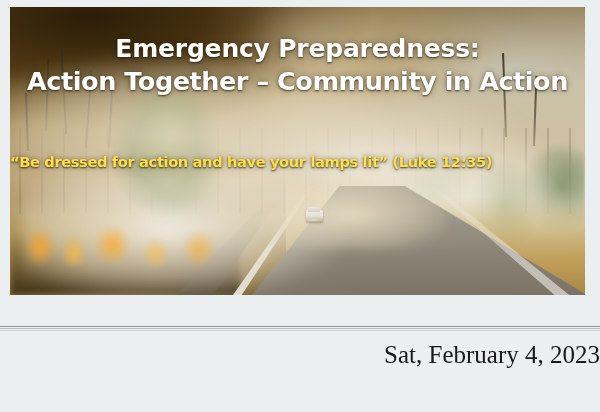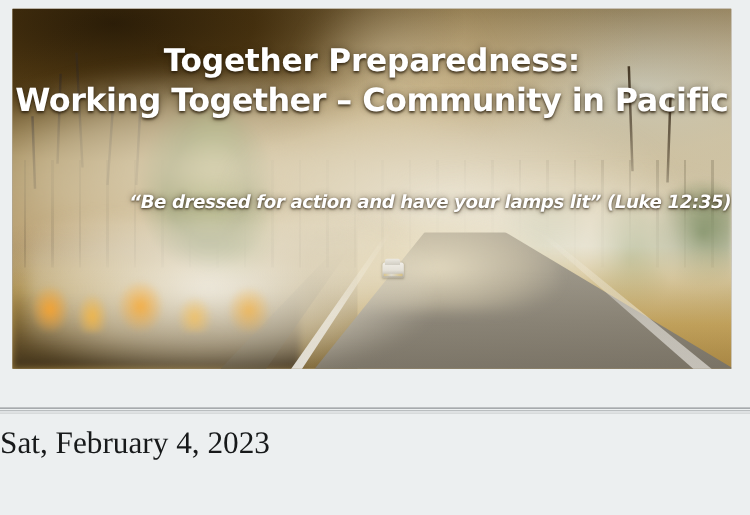--- a/index.html
+++ b/index.html
@@ -276,32 +276,31 @@
     white-space: nowrap;
   }
   .headline .l1 { display: block; font-size: 25px; }
   .headline .l2 { display: block; font-size: 25.5px; letter-spacing: -0.45px; }
 
   .quote {
     position: absolute;
     left: 0;
     right: 0;
     top: 146px;
-    text-align: right;
-    color: #ffffff;
+    text-align: left;
+    color: #fde047;
     font-family: "DejaVu Sans", "Liberation Sans", sans-serif;
     font-weight: bold;
     font-size: 14.6px;
     line-height: 18px;
     letter-spacing: -0.35px;
     text-shadow:
       0 1px 2px rgba(40,28,10,0.8),
       0 0 5px rgba(40,28,10,0.5);
     white-space: nowrap;
-    font-style: italic;
   }
 
   
   .divider {
     position: absolute;
     left: 0;
     right: 0;
     top: 326px;
     height: 5px;
   }
@@ -317,21 +316,21 @@
     position: absolute; left: 0; right: 0; top: 4px;
     height: 1px; background: #cfd3d4;
   }
 
   
   .details {
     position: absolute;
     left: 0;
     right: 0;
     top: 337px;
-    text-align: left;
+    text-align: right;
     color: #17191a;
     font-family: "Liberation Serif", "DejaVu Serif", serif;
     font-size: 25px;
     line-height: 36px;
   }
   .details .d-line { display: block; }
 </style>
 </head>
 <body>
 
@@ -376,22 +375,22 @@
         <div class="truck-lights"></div>
       </div>
 
       <div class="smoke-c"></div>
       <div class="flames"></div>
 
       <div class="photo-wash"></div>
     </div>
 
     <div class="headline">
-      <span class="l1">Together Preparedness:</span>
-      <span class="l2">Working Together – Community in Pacific</span>
+      <span class="l1">Emergency Preparedness:</span>
+      <span class="l2">Action Together – Community in Action</span>
     </div>
 
     <div class="quote">“Be dressed for action and have your lamps lit” (Luke 12:35)</div>
   </div>
 
   <div class="divider">
     <div class="rule-1"></div>
     <div class="rule-2"></div>
     <div class="rule-3"></div>
   </div>

